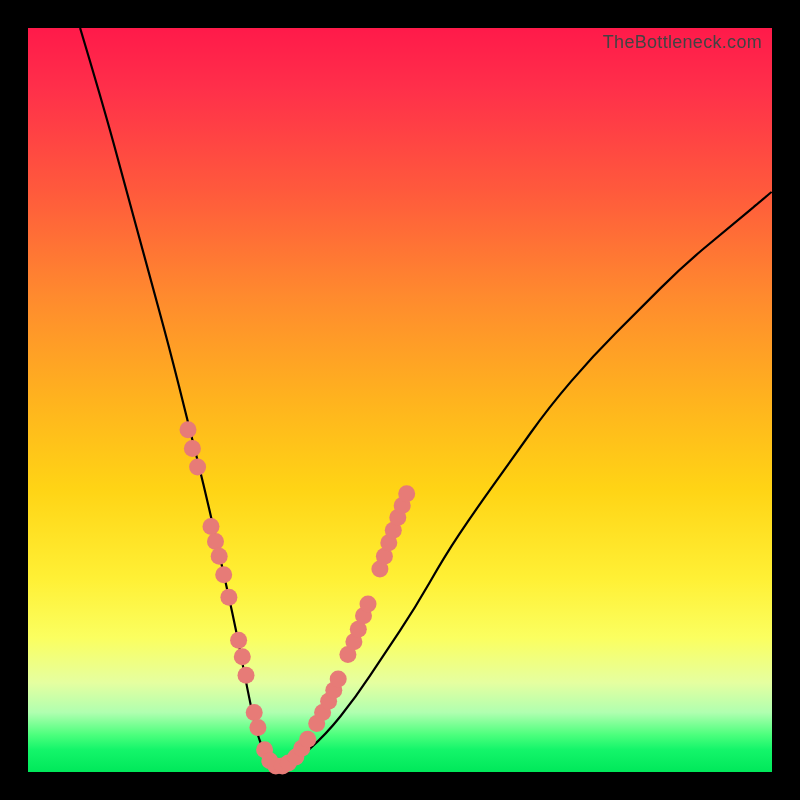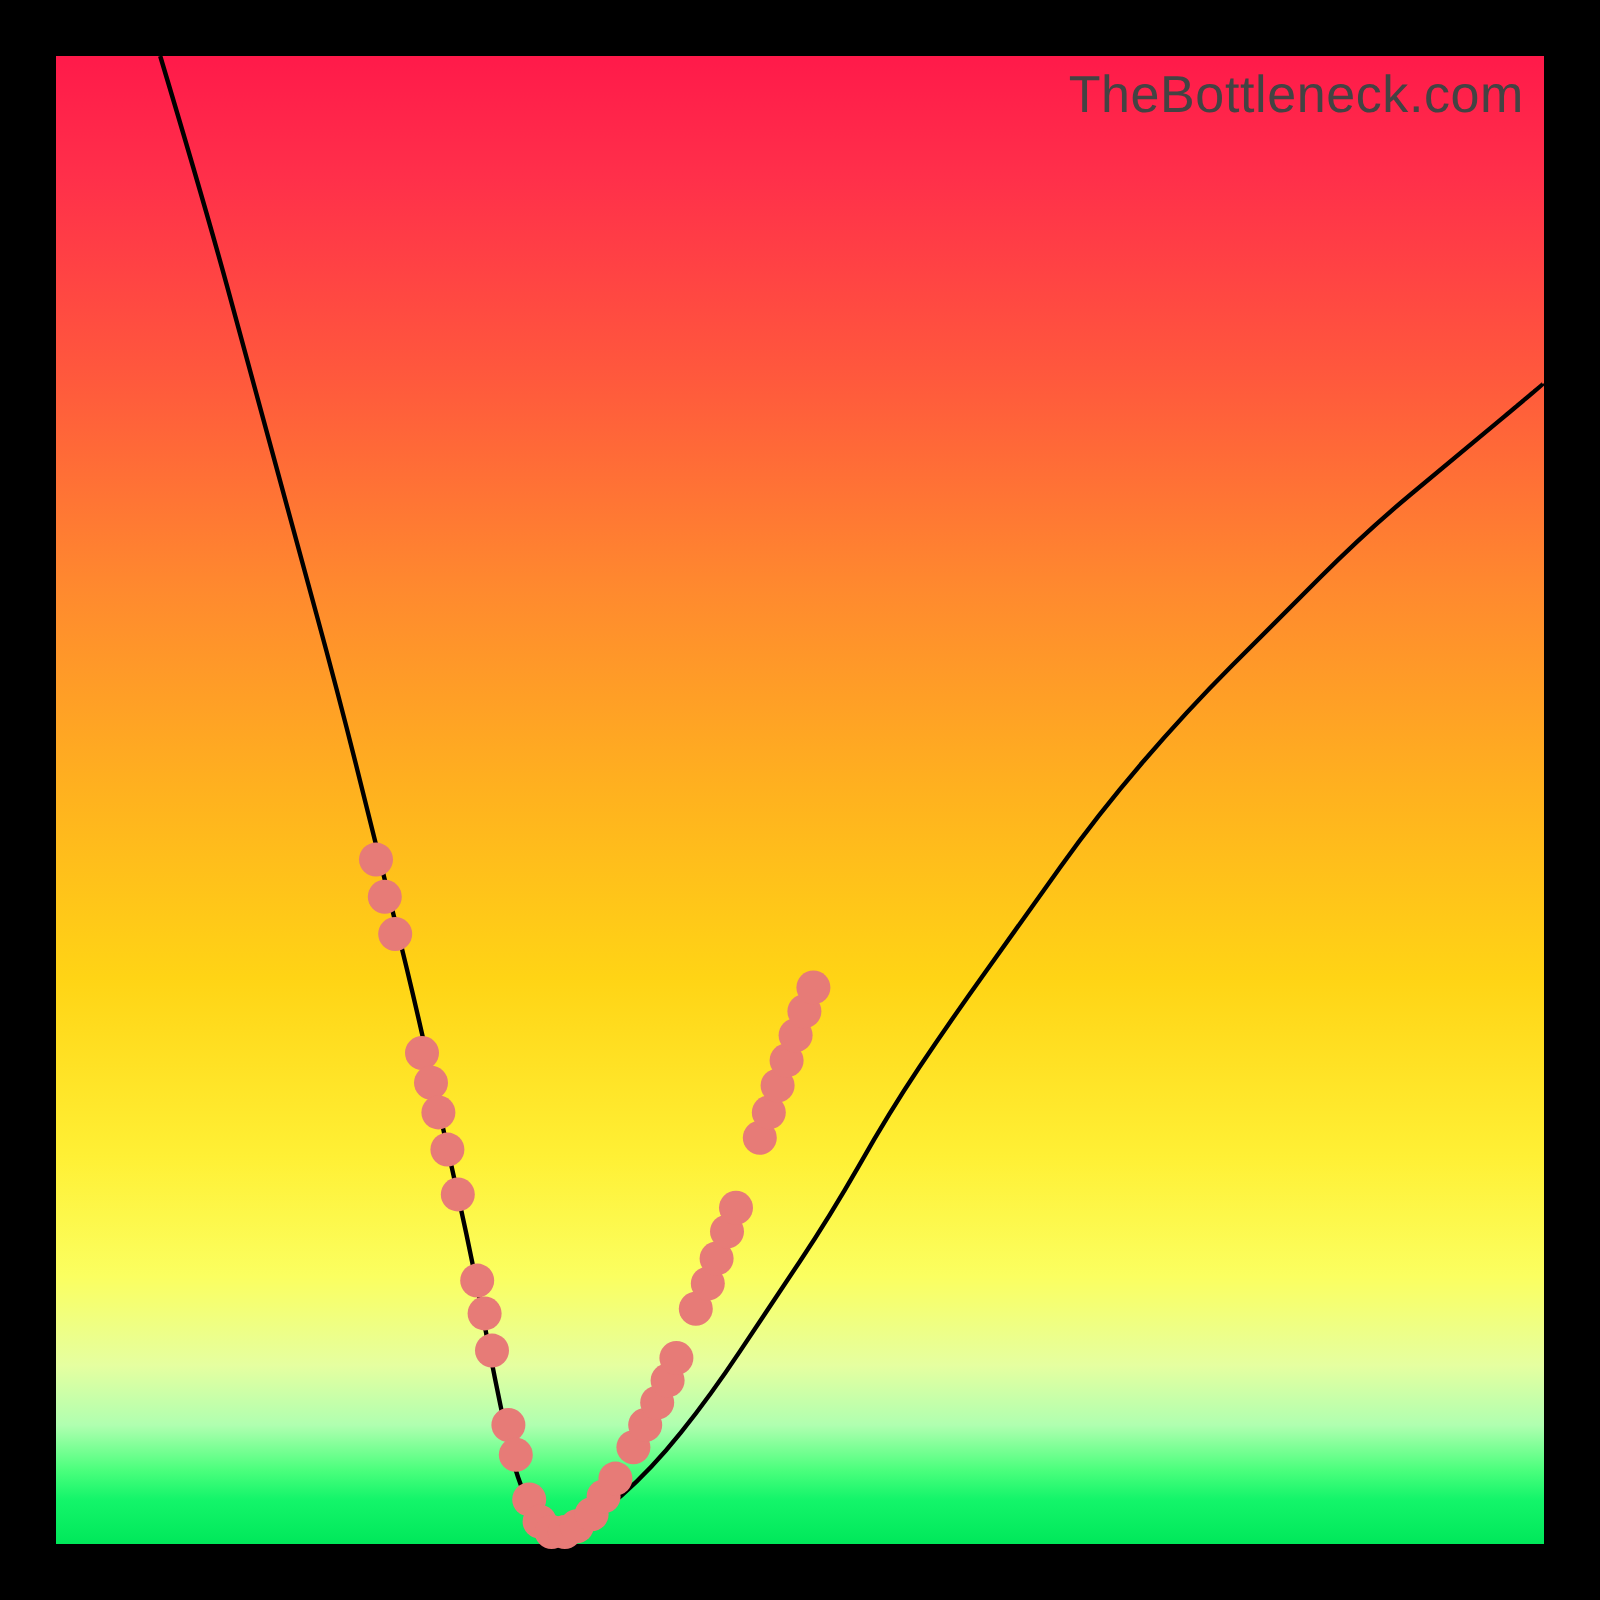--- a/index.html
+++ b/index.html
@@ -36,21 +36,21 @@
       #b0ffb0 92%,
       #4cff7d 95%,
       #14f56a 97%,
       #00e85a 100%);
   }
   .watermark {
     position: absolute;
     top: 4px;
     right: 10px;
     color: #434343;
-    font-size: 26px;
+    font-size: 18px;
     font-weight: 500;
     letter-spacing: 0.3px;
     user-select: none;
     margin-left: 21px;
   }
   svg.curve {
     position: absolute;
     left: 0;
     top: 0;
     width: 744px;

